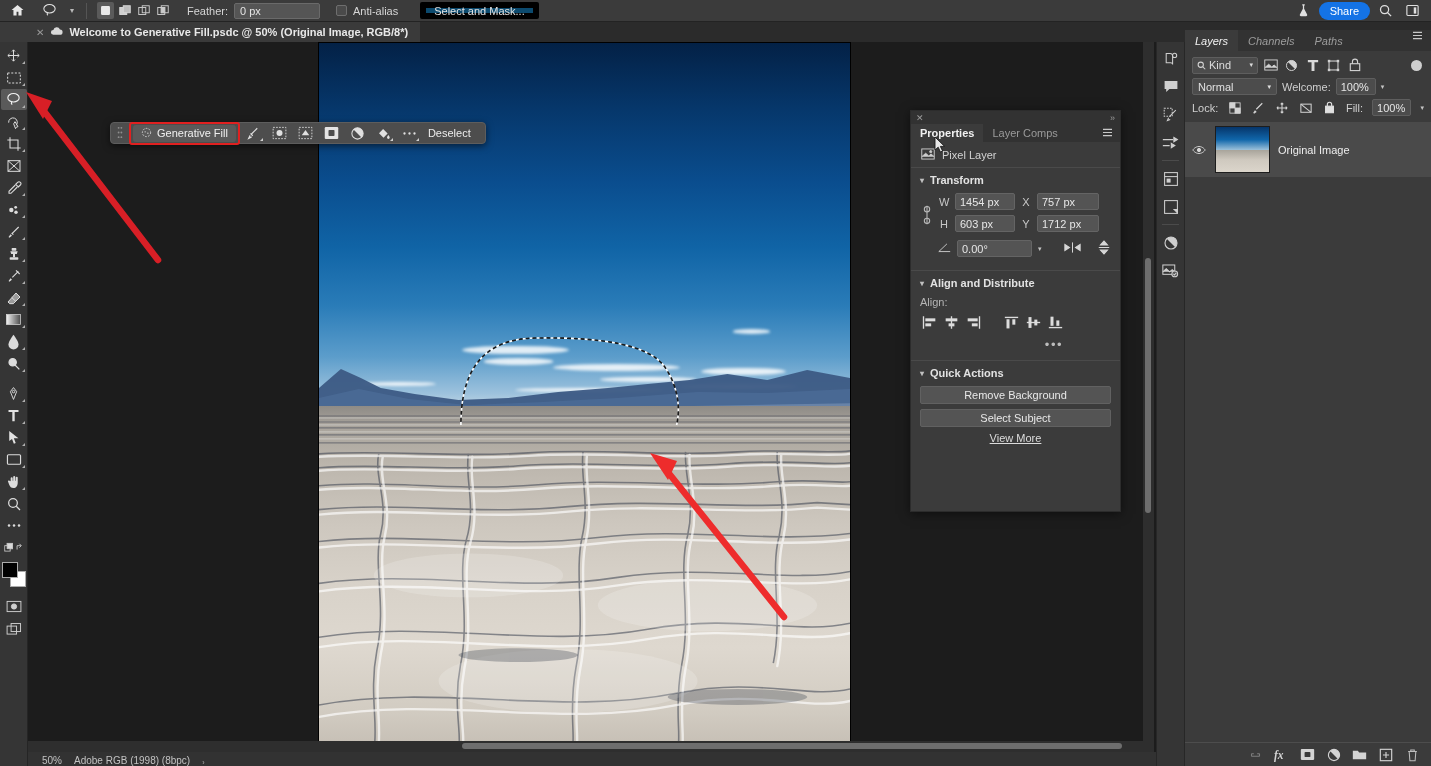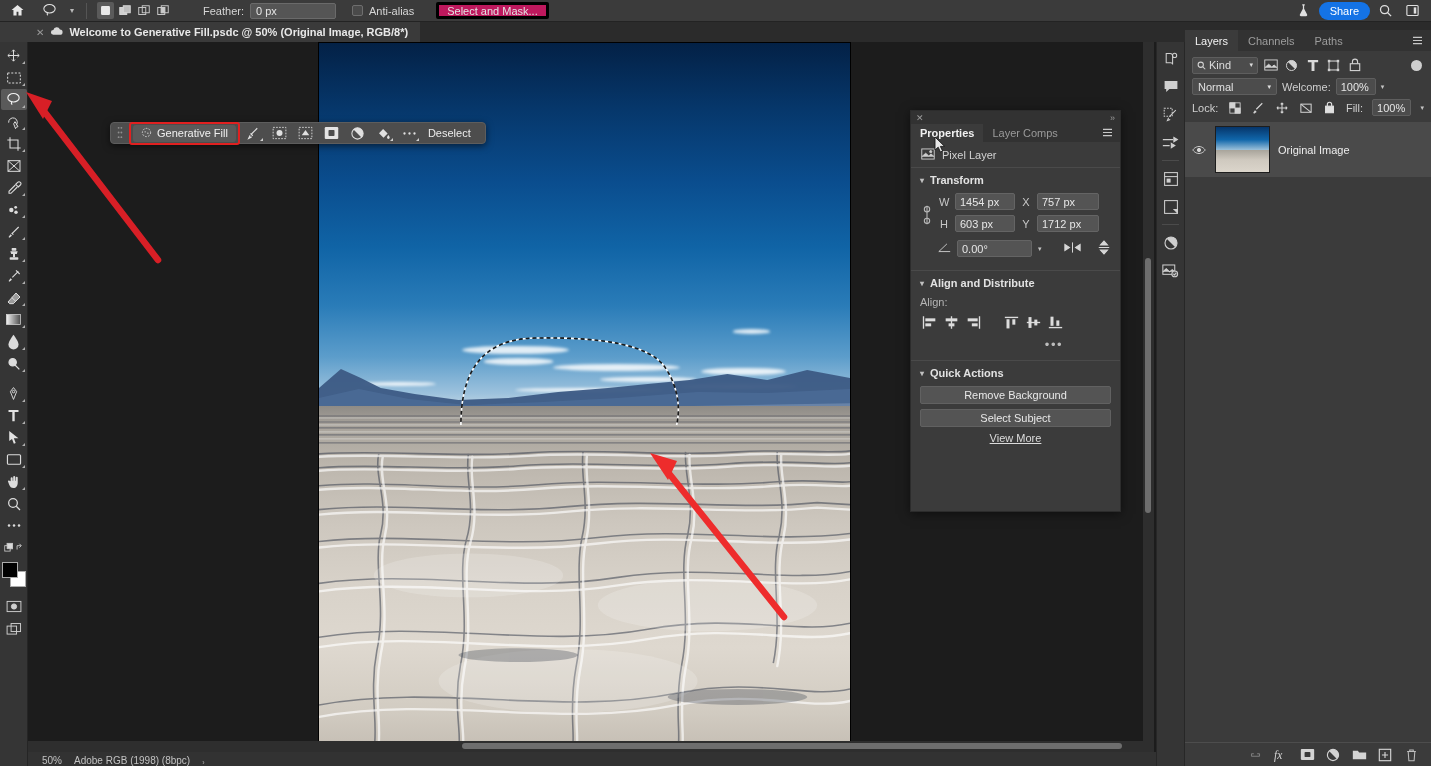--- a/index.html
+++ b/index.html
@@ -24,35 +24,35 @@
   .ob-tool { width: 30px; display:flex; align-items:center; justify-content:center; }
   .ob-caret { width: 16px; display:flex; align-items:center; justify-content:center;
               font-size: 8px; color:#b9b9b9; }
   .ob-sep { width:1px; height:16px; background:#555; margin:0 6px; }
   .ob-modes { display:flex; align-items:center; gap:2px; margin-left:4px; }
   .ob-mode {
     width:17px; height:17px; border-radius:2px;
     display:flex; align-items:center; justify-content:center;
   }
   .ob-mode.active { background:#5a5a5a; }
-  .ob-label { color:#d6d6d6; font-size:11px; margin-left:32px; }
+  .ob-label { color:#d6d6d6; font-size:11px; margin-left:16px; }
   .ob-input {
     background:#555; border:1px solid #6a6a6a; border-radius:2px;
     height:16px; width:86px; color:#e4e4e4; font-size:11px;
     padding:0 5px; line-height:14px; margin-left:6px;
     font-family:"Liberation Sans", sans-serif;
   }
   .ob-check {
     width:11px; height:11px; background:#4a4a4a; border:1px solid #6e6e6e;
     border-radius:2px; margin-left:16px;
   }
   .ob-checklabel { margin-left:6px; font-size:11px; color:#d6d6d6; }
   .ob-btn {
-    margin-left:22px; height:17px; background:#be185d;
-    border:3px solid #000000; border-radius:2px;
+    margin-left:22px; height:17px; background:#0c4a6e;
+    border:6px solid #000000; border-radius:2px;
     padding:0 8px; display:flex; align-items:center;
     font-size:11px; color:#e2e2e2;
   }
   .ob-right { margin-left:auto; display:flex; align-items:center; gap:3px; padding-right:7px; }
   .share-btn {
     background:#1473e6; color:#fff; border-radius:11px;
     height:18px; padding:0 11px; display:flex; align-items:center;
     font-size:11px;
   }
   .ob-icon-btn { width:24px; height:20px; display:flex; align-items:center; justify-content:center; }
@@ -201,21 +201,21 @@
     padding-top:4px;
   }
   .rail-icon { width:27px; height:25px; margin:0 auto 3px auto; display:flex; align-items:center; justify-content:center; }
   .rail-sep { height:1px; background:#4b4b4b; margin:5px 5px; }
 
   
   #layers-panel {
     position:absolute; left:1185px; top:30px; width:246px; height:736px;
     background:#3b3b3b;
   }
-  #lp-tabs { height:21px; display:flex; align-items:center; background:#323232; }
+  #lp-tabs { height:21px; display:flex; background:#323232;font-style:italic; }
   .lp-tab { height:21px; padding:0 10px; display:flex; align-items:center; font-size:11px; color:#9d9d9d; }
   .lp-tab.active { background:#3b3b3b; color:#f2f2f2; }
   #lp-menu { margin-left:auto; padding-right:8px; }
   #lp-filter { height:22px; display:flex; align-items:center; gap:4px; padding:0 7px; margin-top:3px; }
   #kind-select {
     background:#4c4c4c; border:1px solid #5e5e5e; border-radius:2px;
     height:17px; width:66px; display:flex; align-items:center; gap:3px;
     padding:0 4px; font-size:11px; color:#dcdcdc;
   }
   #kind-select .cv { margin-left:auto; font-size:7px; }
@@ -250,21 +250,21 @@
   .lt-sky { position:absolute; left:0; top:0; width:100%; height:52%;
             background:linear-gradient(180deg,#06356a 0%,#1066aa 55%,#9dc1da 100%); }
   .lt-gnd { position:absolute; left:0; bottom:0; width:100%; height:48%;
             background:linear-gradient(180deg,#a8a49b 0%,#cfc9bf 45%,#dbd5cb 100%); }
   .layer-name { font-size:11px; color:#ededed; }
   #lp-bottombar {
     position:absolute; left:0; bottom:0; width:246px; height:24px;
     background:#3b3b3b; border-top:1px solid #4d4d4d;
     display:flex; align-items:center; justify-content:flex-end; gap:10px; padding-right:12px;
   }
-  .lp-bicon { width:16px; height:16px; display:flex; align-items:center; justify-content:center; }
+  .lp-bicon { width:16px; height:16px; display:flex; align-items:center; justify-content:flex-end;font-weight:bold; }
 
   
   #status-bar {
     position:absolute; left:28px; bottom:0; width:1128px; height:14px;
     background:#323232; display:flex; align-items:flex-end; gap:12px;
     padding-left:14px; font-size:10px; color:#c2c2c2;
   }
   #status-bar .caret { font-size:7px; color:#b0b0b0; }
 
   

